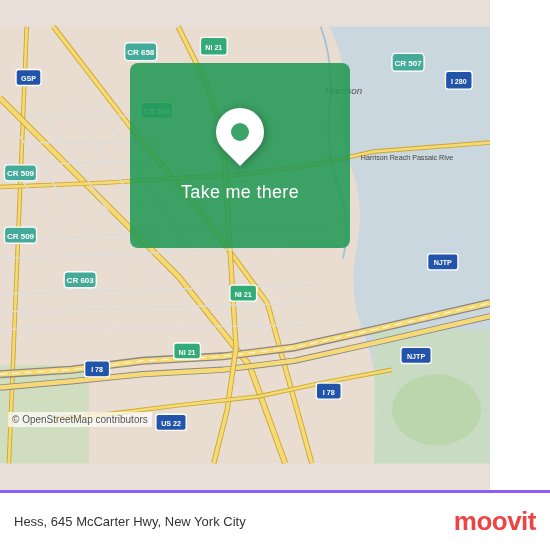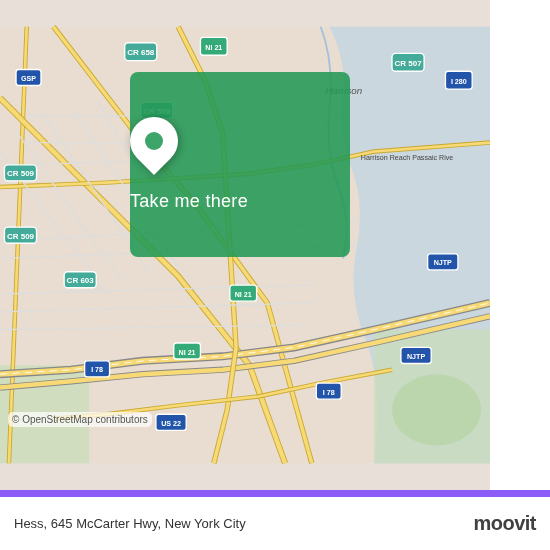--- a/index.html
+++ b/index.html
@@ -16,29 +16,29 @@
       width: 490px;
       height: 490px;
       position: relative;
       overflow: hidden;
       background-color: #e8e0d8;
     }
 
     
     .green-panel {
       position: absolute;
-      top: 72px;
+      top: 63px;
       left: 130px;
       width: 220px;
       height: 185px;
       background: rgba(34, 153, 84, 0.88);
       border-radius: 8px;
       display: flex;
       flex-direction: column;
-      align-items: flex-start;
+      align-items: center;
       justify-content: center;
       z-index: 10;
     }
 
     .location-pin {
       width: 48px;
       height: 56px;
       position: relative;
       margin-bottom: 10px;
     }
@@ -79,51 +79,51 @@
 
     
     .bottom-bar {
       width: 550px;
       height: 60px;
       background: white;
       display: flex;
       align-items: center;
       padding: 0 14px;
       gap: 10px;
-      border-top: 7px solid #8b5cf6;
+      border-top: 3px solid #8b5cf6;
     }
 
     .moovit-logo {
       margin-left: auto;
       display: flex;
       align-items: center;
       gap: 3px;
     }
 
     .moovit-text {
-      font-size: 20px;
+      font-size: 26px;
       font-weight: 700;
-      color: #404040;
+      color: #ef4444;
       letter-spacing: -0.5px;
     }
 
     .bottom-text {
       font-size: 13px;
       color: #333;
     }
 
     .copyright-text {
       position: absolute;
       bottom: 63px;
       left: 8px;
       font-size: 10px;
       color: #555;
       background: rgba(255,255,255,0.7);
       padding: 2px 4px;
-      border-radius: 5px;
+      border-radius: 0;
       z-index: 5;
     }
 
     
     .map-svg {
       position: absolute;
       top: 0;
       left: 0;
       width: 100%;
       height: 100%;

